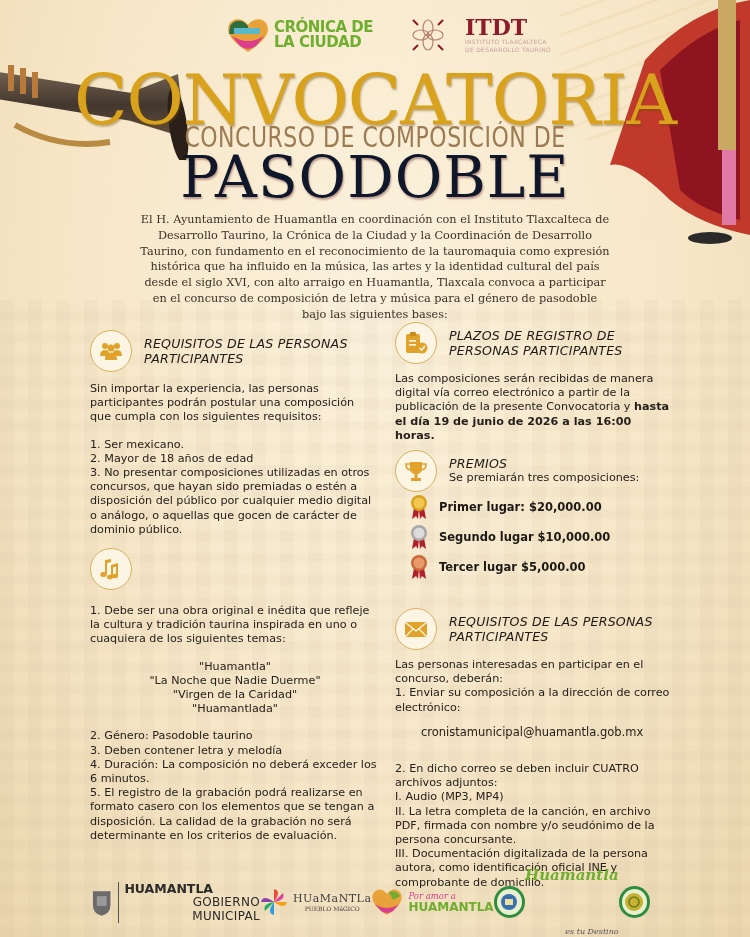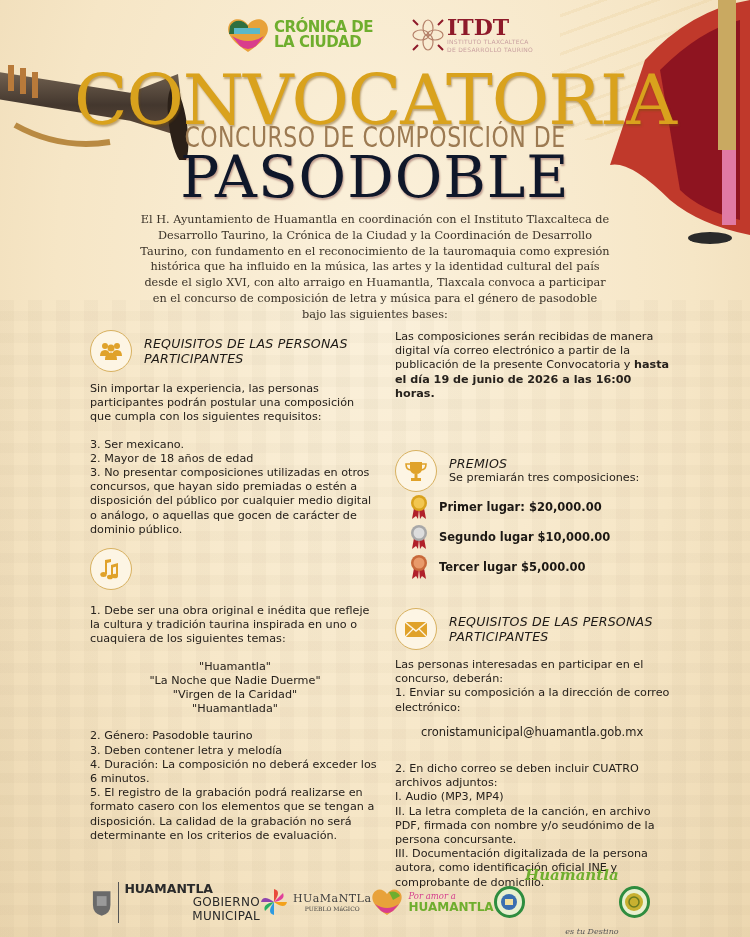--- a/index.html
+++ b/index.html
@@ -25,21 +25,21 @@
   }
 
   
   .logos-top { position: absolute; top: 14px; left: 226px; height: 42px; display: flex; align-items: center; gap: 36px; }
   .logo-cronica { display: flex; align-items: center; gap: 4px; justify-content: space-between; }
   .heart {
     width: 44px; height: 38px; position: relative;
   }
   .heart svg { width: 44px; height: 38px; }
   .cronica-text { color: #6fae2e; font-weight: bold; font-size: 15px; line-height: 15px; font-family: "DejaVu Sans", sans-serif; letter-spacing: -0.5px; }
-  .logo-itdt { display: flex; align-items: center; gap: 0; }
+  .logo-itdt { display: flex; align-items: center; gap: 18px; }
   .itdt-flower { width: 38px; height: 38px; }
   .itdt-title { color: #8e1a2a; font-weight: bold; font-size: 22px; font-family: "DejaVu Serif", serif; line-height: 22px; }
   .itdt-sub { color: #c9a0a0; font-size: 6px; line-height: 8px; letter-spacing: 0.3px; }
 
   
   .trumpet { position: absolute; left: 0; top: 50px; width: 190px; height: 110px; }
   .cape { position: absolute; right: 0; top: 0; width: 160px; height: 250px; }
 
   
   .title-1 {
@@ -184,21 +184,21 @@
             <path d="M24 18 Q24 12 19 12 Q16 12 15 14 L15 18 Z"></path>
         <path d="M7 22 Q7 14.5 13 14.5 Q19 14.5 19 22 Z"></path>
       </g>
         </svg>
     </div>
     <div class="sec-title">REQUISITOS DE LAS PERSONAS PARTICIPANTES</div>
   </div>
   <div class="body-text" style="margin-top:10px;">
     <p>Sin importar la experiencia, las personas participantes podrán postular una composición que cumpla con los siguientes requisitos:</p>
     <div class="gap"></div>
-    <p>3. Ser mexicano.</p>
+    <p>1. Ser mexicano.</p>
     <p>2. Mayor de 18 años de edad</p>
     <p>3. No presentar composiciones utilizadas en otros concursos, que hayan sido premiadas o estén a disposición del público por cualquier medio digital o análogo, o aquellas que gocen de carácter de dominio público.</p>
   </div>
 </div>
 
 <div class="section" style="left:90px; top:548px; width:290px;">
   <div class="sec-head">
     <div class="icon-circle">
       <svg viewBox="0 0 26 26">
           <g fill="#e0a22a">
@@ -223,20 +223,35 @@
     <p class="center">"Huamantlada"</p>
     <div class="gap"></div>
     <p>2.  Género: Pasodoble taurino</p>
     <p>3.  Deben contener letra y melodía</p>
     <p>4.  Duración: La composición no deberá exceder los 6 minutos.</p>
     <p>5.  El registro de la grabación podrá realizarse en formato casero con los elementos que se tengan a disposición. La calidad de la grabación no será determinante en los criterios de evaluación.</p>
   </div>
 </div>
 
 <div class="section" style="left:395px; top:322px; width:275px;">
+  <div class="sec-head">
+    <div class="icon-circle">
+      <svg viewBox="0 0 26 26">
+          <g fill="#e0a22a">
+        <rect x="3" y="4" width="14" height="19" rx="2"></rect>
+        <rect x="7" y="2" width="6" height="4" rx="1" fill="#c88a1a"></rect>
+        <rect x="6" y="10" width="7" height="1.6" fill="#fdf5e4"></rect>
+            <rect x="6" y="14" width="7" height="1.6" fill="#fdf5e4"></rect>
+        <circle cx="19" cy="18" r="5.5"></circle>
+        <path d="M16.5 18 L18.5 20 L22 16" stroke="#fdf5e4" stroke-width="1.6" fill="none"></path>
+      </g>
+        </svg>
+    </div>
+    <div class="sec-title">PLAZOS DE REGISTRO DE PERSONAS PARTICIPANTES</div>
+  </div>
   <p class="body-text" style="margin-top:8px;">
     <span>Las composiciones serán recibidas de manera digital vía correo electrónico a partir de la publicación de la presente Convocatoria y </span><b>hasta el día 19 de junio de 2026 a las 16:00 horas.</b>
   </p>
 </div>
 
 <div class="section" style="left:395px; top:450px; width:275px;">
   <div class="sec-head">
     <div class="icon-circle">
       <svg viewBox="0 0 26 26">
           <g fill="#e0a22a">

